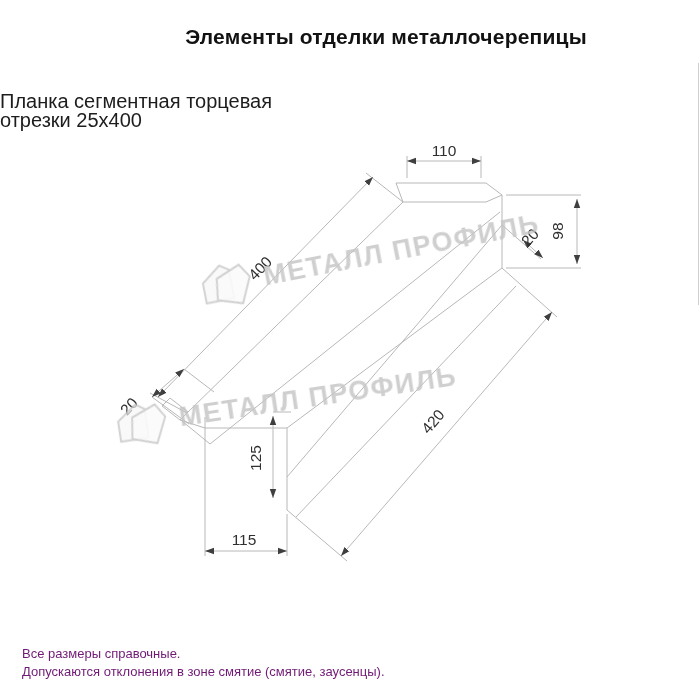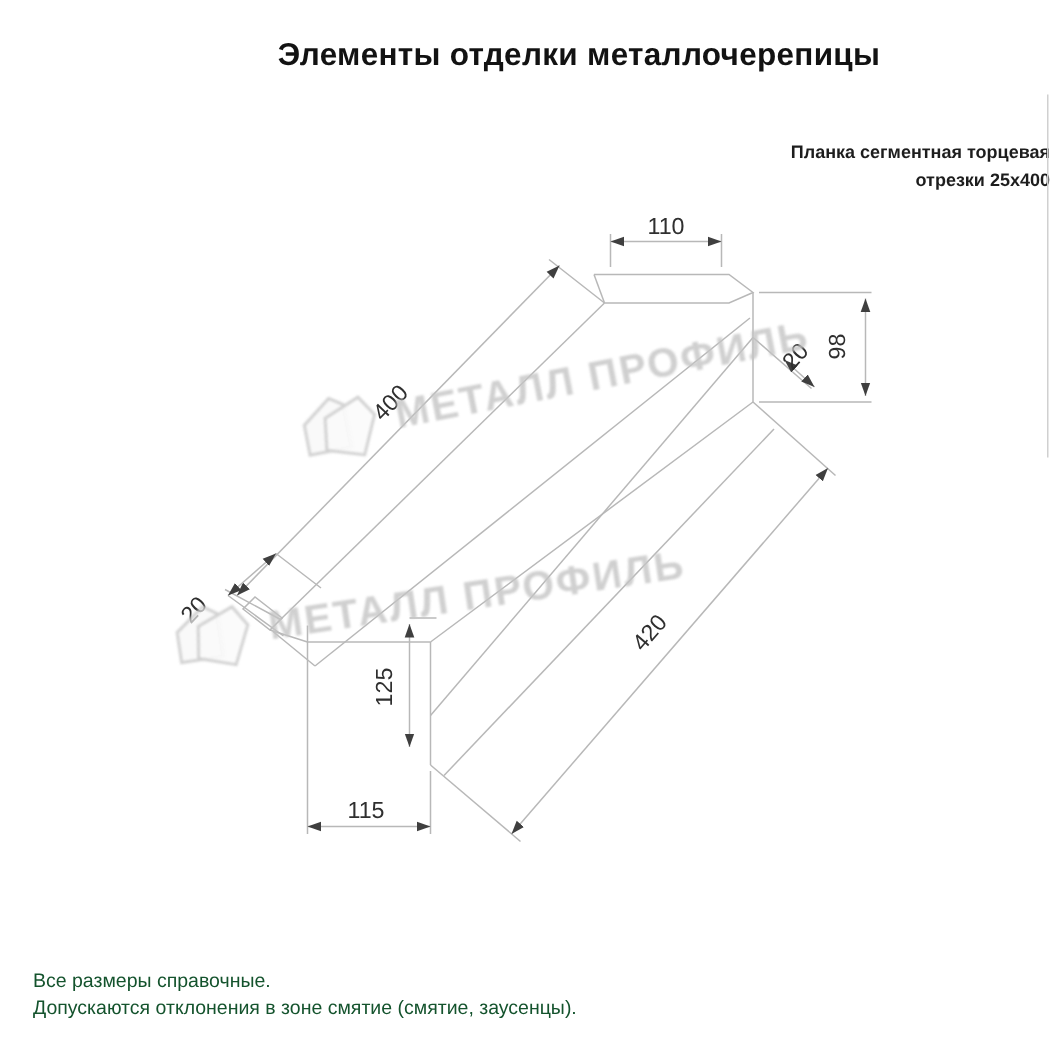--- a/index.html
+++ b/index.html
@@ -1,30 +1,30 @@
 <!DOCTYPE html>
 <html><head>
 <meta charset="utf-8">
 <style>
   html,body{margin:0;padding:0;background:#ffffff;}
   .page{position:relative;width:700px;height:700px;background:#ffffff;overflow:hidden;
         font-family:"Liberation Sans", sans-serif;}
   .title{position:absolute;top:25px;left:0;width:100%;text-align:center;
          font-size:21px;font-weight:bold;color:#121212;letter-spacing:.2px;padding-left:36px;}
-  .subtitle{position:absolute;top:92px;left:0;width:100%;text-align:right;
-            font-size:12px;color:#1d1d1d;line-height:19px;font-weight:bold;}
+  .subtitle{position:absolute;top:92px;left:0;width:100%;text-align:left;
+            font-size:20px;color:#1d1d1d;line-height:19px;}
   .drawing{position:absolute;left:0;top:0;width:700px;height:700px;}
   svg text{font-family:"Liberation Sans", sans-serif;fill:#2f2f2f;}
   .dimtxt{font-size:15.5px;}
   .wm{position:absolute;display:flex;align-items:center;gap:7px;
       transform-origin:left center;filter:blur(0.7px);opacity:.8;pointer-events:none;}
   .wm-text{font-size:27px;font-weight:bold;letter-spacing:1.5px;color:#c4c4c4;white-space:nowrap;}
   .wm1{left:200px;top:262px;transform:rotate(-11deg);}
   .wm2{left:115px;top:400px;transform:rotate(-8.5deg);}
-  .footer{position:absolute;left:22px;top:645px;font-size:13px;color:#14532d;line-height:17.5px;}
+  .footer{position:absolute;left:22px;top:645px;font-size:13px;color:#701a75;line-height:17.5px;}
   .edge-line{position:absolute;right:1px;top:63px;width:1px;height:242px;background:#d0d0d0;}
 </style>
 </head>
 <body>
 
 <div class="page">
 
   <div class="title">Элементы отделки металлочерепицы</div>
 
   <div class="subtitle">

